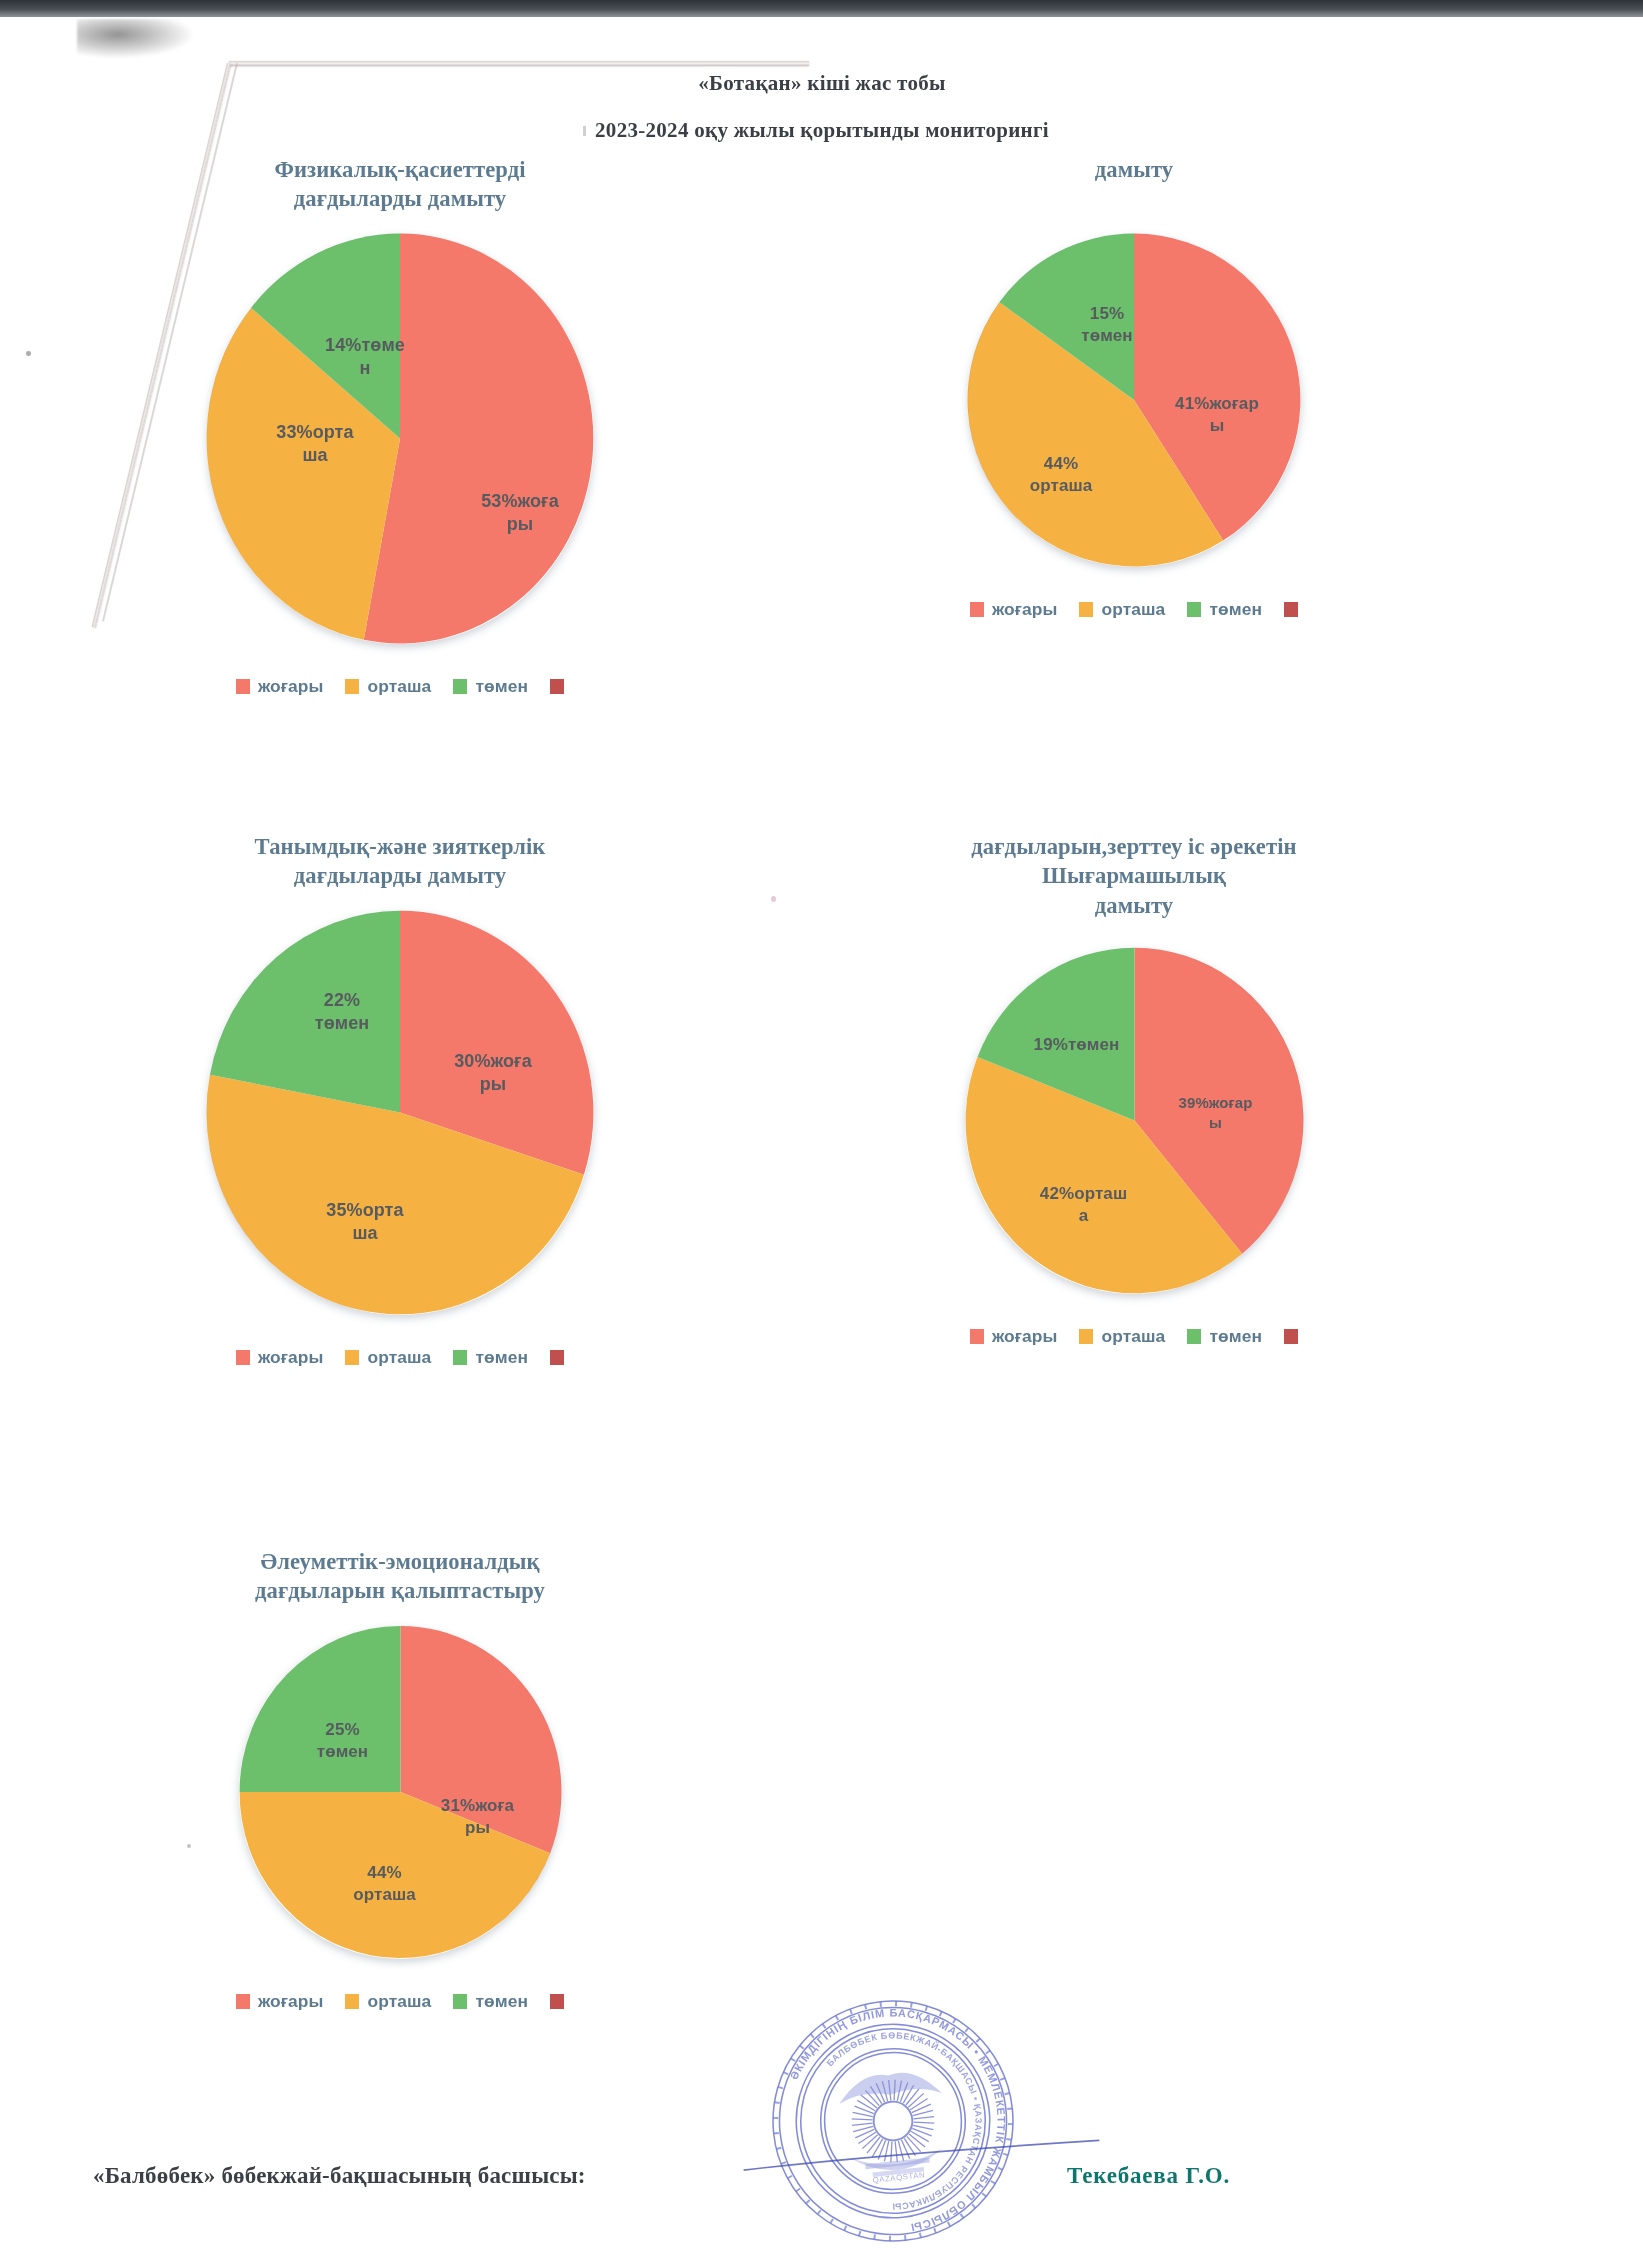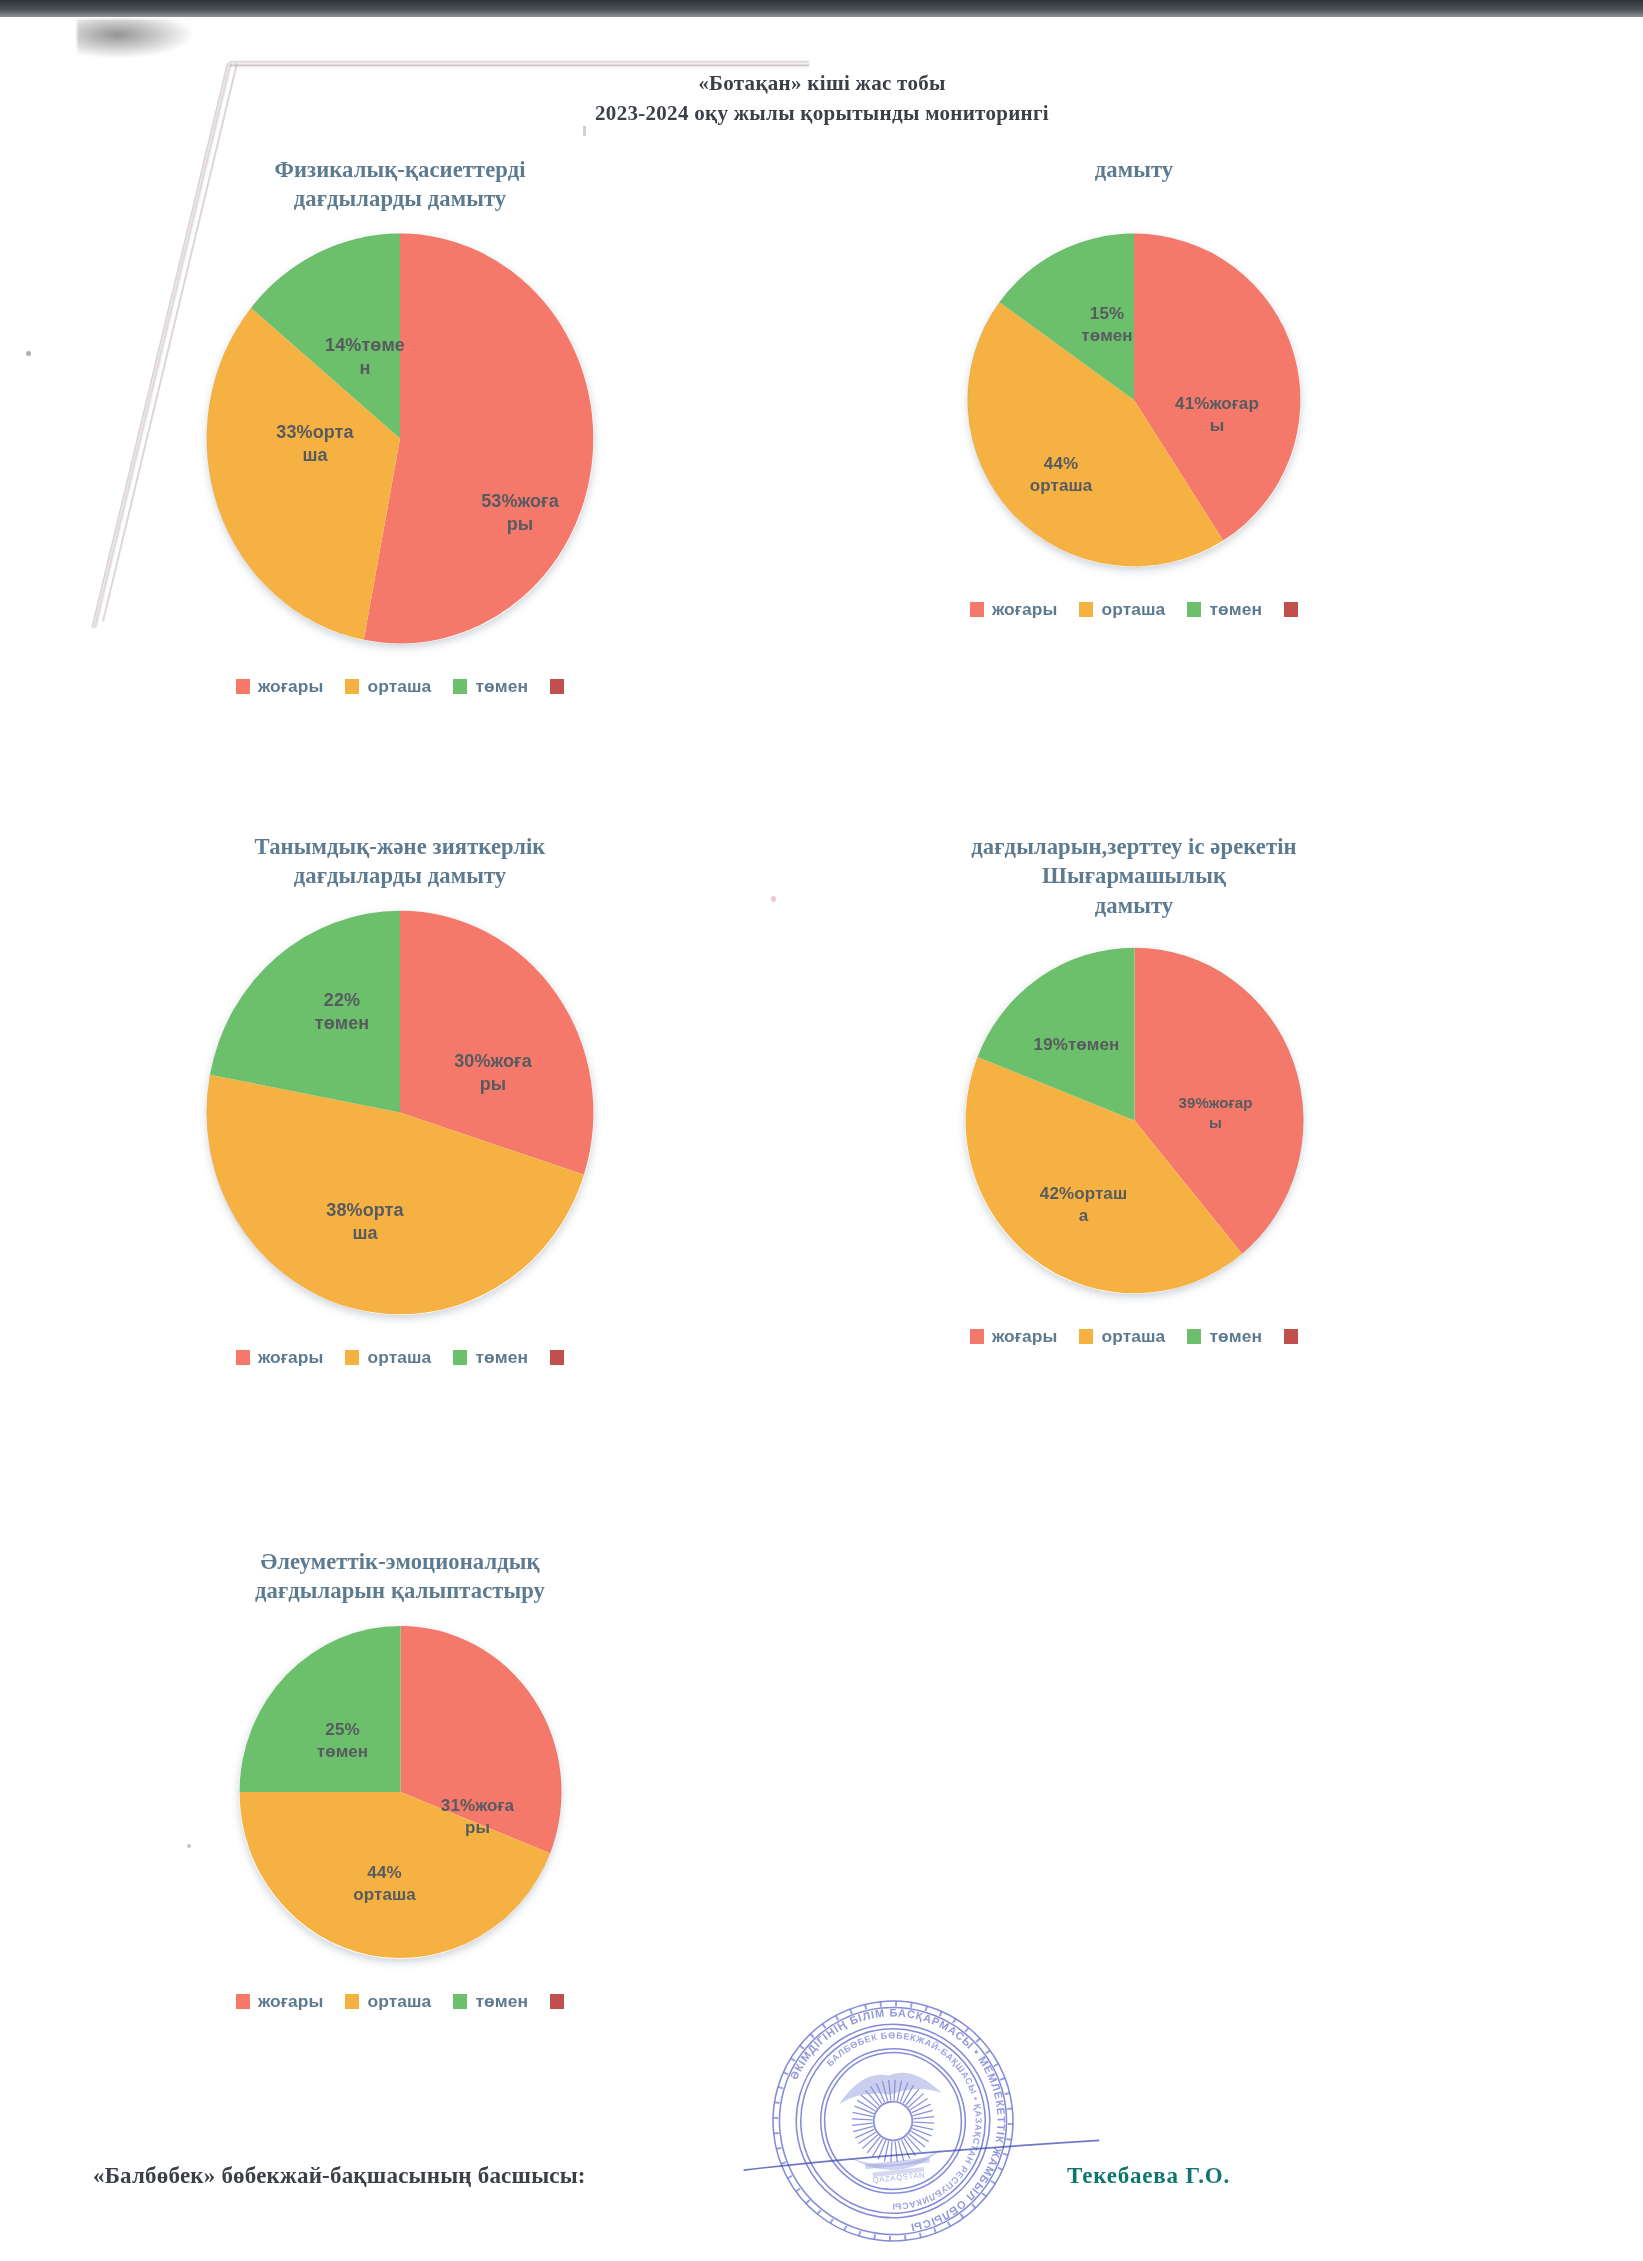--- a/index.html
+++ b/index.html
@@ -49,21 +49,21 @@
   
   #doc-header{
     position:absolute;left:0;top:70px;width:1644px;text-align:center;
   }
   #doc-header .l1{
     font-size:21px;font-weight:bold;color:#3b3f46;letter-spacing:0.3px;
     line-height:1.32;
   }
   #doc-header .l2{
     font-size:21px;font-weight:bold;color:#3b3f46;letter-spacing:0.3px;
-    line-height:1.32;margin-top:2px;
+    line-height:1.32;margin-top:19px;
   }
 
   
   .chart-card{position:absolute;}
   .chart-title{
     text-align:center;
     font-family:"Liberation Serif", serif;
     font-weight:bold;
     font-size:22.6px;
     line-height:1.30;
@@ -225,21 +225,21 @@
       </div>
       <div class="pie-wrap" style="width: 392px; height: 409px;">
         <div class="pie-shadow" style="left: 2.6px; top: 2.6px; width: 387px; height: 404px;"></div>
         <svg width="392" height="409" viewBox="0 0 608 634">
           <path d="M 304 317 L 304.00 4.00 A 300 313 0 0 1 589.32 413.72 Z" fill="#F4796A"></path>
           <path d="M 304 317 L 589.32 413.72 A 300 313 0 0 1 9.31 258.35 Z" fill="#F6B143"></path>
           <path d="M 304 317 L 9.31 258.35 A 300 313 0 0 1 304.00 4.00 Z" fill="#6CBF6B"></path>
         </svg>
         <div class="slice-label" style="font-size: 18px; width: 142px; left: 218px; top: 142px;">30%жоға
 ры</div>
-        <div class="slice-label" style="font-size: 18px; width: 142px; left: 90px; top: 291px;">38%орта
+        <div class="slice-label" style="font-size: 18px; width: 142px; left: 90px; top: 291px;">35%орта
 ша</div>
         <div class="slice-label" style="font-size: 18px; width: 142px; left: 67px; top: 81px;">22%
 төмен</div>
       </div>
       <div class="legend" style="margin-top: 30px;">
         <div class="legend-item">
           <span class="legend-swatch" style="background: rgb(244, 121, 106);"></span>
           <span class="legend-label">жоғары</span>
         </div>
         <div class="legend-item">

